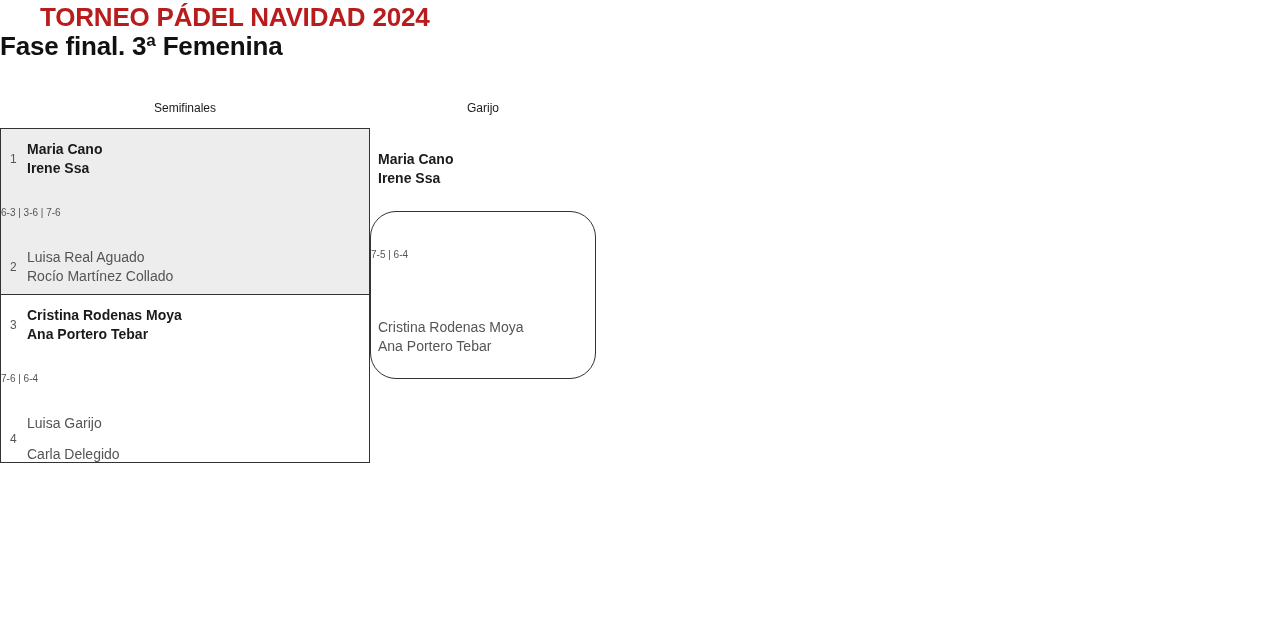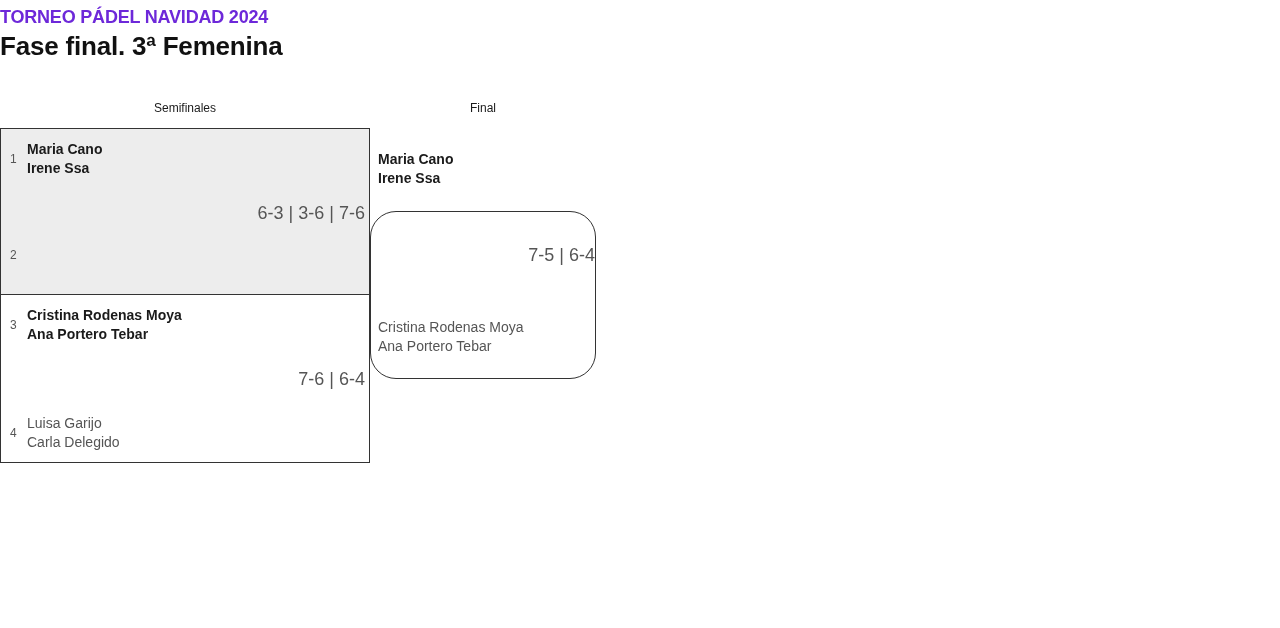--- a/index.html
+++ b/index.html
@@ -18,26 +18,27 @@
   }
 
   
   .header-title {
     position: absolute;
     left: 0px;
     top: 2px;
     width: 900px;
   }
   .title-line-1 {
-    font-size: 18px;
+    font-size: 26px;
     font-weight: 700;
-    color: #6d28d9;
+    color: #b91c1c;
     letter-spacing: -0.2px;
     line-height: 30px;
     white-space: nowrap;
+    margin-left: 40px;
   }
   .title-line-2 {
     font-size: 26px;
     font-weight: 700;
     color: #111111;
     letter-spacing: -0.2px;
     line-height: 28px;
     white-space: nowrap;
   }
 
@@ -117,23 +118,23 @@
     color: #1a1a1a;
     font-weight: 700;
   }
   .loser .player-line {
     color: #555555;
     font-weight: 400;
   }
 
   .score {
     position: absolute;
-    font-size: 18px;
+    font-size: 10px;
     color: #555555;
-    text-align: right;
+    text-align: left;
     line-height: 18px;
   }
   .score.sf {
     left: 0px; top: 75px; width: 364px;
   }
   .score.final-score {
     left: 0px; top: 34px; width: 224px;
   }
 
   
@@ -155,50 +156,54 @@
 
   <div class="header-title">
     <div class="title-line-1">TORNEO PÁDEL NAVIDAD 2024</div>
     <div class="title-line-2">Fase final. 3ª Femenina</div>
   </div>
 
 
   <div class="bracket">
 
     <div class="round-header sf">Semifinales</div>
-    <div class="round-header fi">Final</div>
+    <div class="round-header fi">Garijo</div>
 
     <div class="match sf1">
       <div class="team top winner">
         <span class="seed">1</span>
         <span class="players">
           <span class="player-line" style="display: block;">Maria Cano</span>
           <span class="player-line" style="display: block;">Irene Ssa</span>
         </span>
       </div>
       <div class="score sf">6-3 | 3-6 | 7-6</div>
       <div class="team bottom loser">
         <span class="seed">2</span>
+        <span class="players">
+          <span class="player-line" style="display: block;">Luisa Real Aguado</span>
+          <span class="player-line" style="display: block;">Rocío Martínez Collado</span>
+        </span>
       </div>
     </div>
 
     <div class="match sf2">
       <div class="team top winner">
         <span class="seed">3</span>
         <span class="players">
           <span class="player-line" style="display: block;">Cristina Rodenas Moya</span>
           <span class="player-line" style="display: block;">Ana Portero Tebar</span>
         </span>
       </div>
       <div class="score sf">7-6 | 6-4</div>
       <div class="team bottom loser">
         <span class="seed">4</span>
         <span class="players">
           <span class="player-line" style="display: block;">Luisa Garijo</span>
-          <span class="player-line" style="display: block;">Carla Delegido</span>
+          <span class="player-line" style="display: block; margin-top: 12px;">Carla Delegido</span>
         </span>
       </div>
     </div>
 
     <div class="final-team winner-top">
       <span class="player-line" style="display: block;">Maria Cano</span>
       <span class="player-line" style="display: block;">Irene Ssa</span>
     </div>
 
     <div class="match final">

